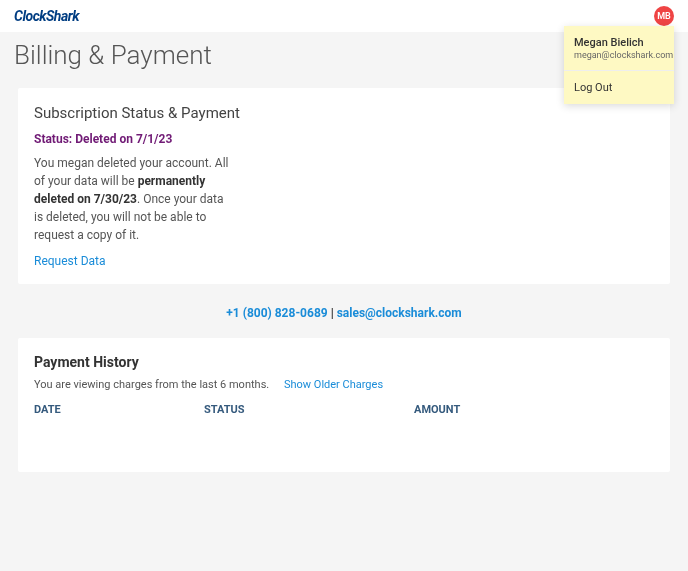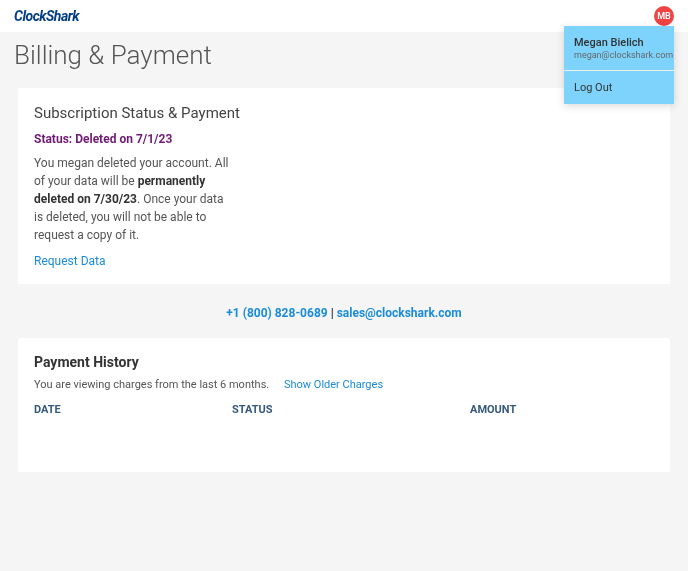--- a/index.html
+++ b/index.html
@@ -42,21 +42,21 @@
       display: flex;
       align-items: center;
       justify-content: center;
       cursor: pointer;
     }
     .dropdown {
       position: absolute;
       top: 26px;
       right: 14px;
       width: 110px;
-      background: #7dd3fc;
+      background: #fef9c3;
       box-shadow: 0 2px 8px rgba(0,0,0,0.15);
       z-index: 100;
     }
     .dropdown-section {
       padding: 10px 10px;
     }
     .dropdown-name {
       font-size: 11px;
       color: #333;
       font-weight: 500;
@@ -143,21 +143,20 @@
     .history-sub .link {
       font-size: 11px;
       margin-left: 12px;
     }
     .table-header {
       display: flex;
       font-size: 11px;
       font-weight: 700;
       color: #355a7d;
       padding-bottom: 40px;
-      gap: 28px;
     }
     .col-date {
       width: 170px;
     }
     .col-status {
       width: 210px;
     }
     .col-amount {
       flex: 1;
     }

